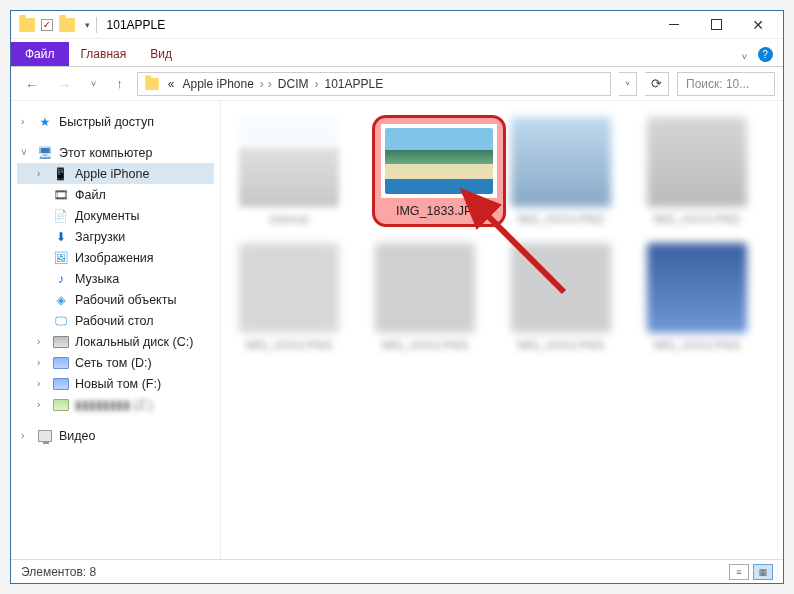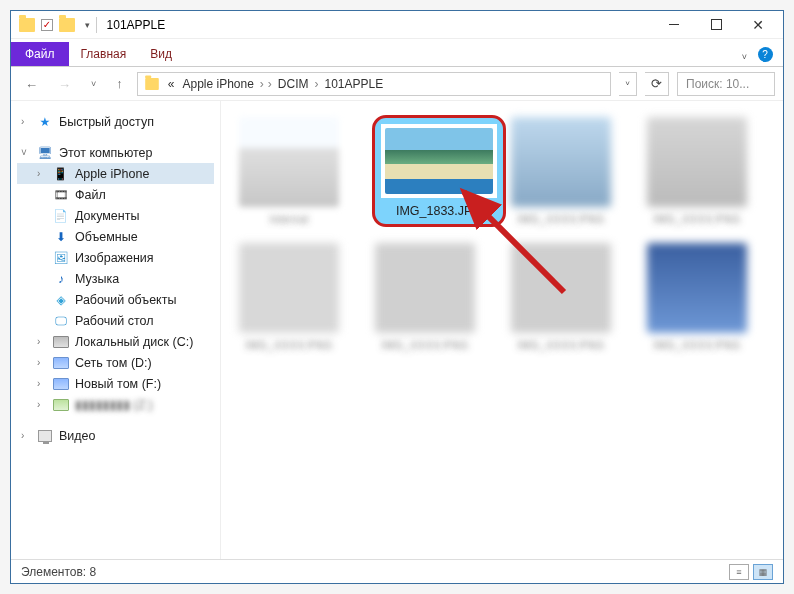--- a/index.html
+++ b/index.html
@@ -64,21 +64,21 @@
   .net-ic::after { content:""; position:absolute; bottom:-3px; left:4px; width:6px; height:3px; background:#999; }
 
   .content { flex:1; position:relative; padding:16px 14px; overflow:hidden; }
   .thumbs { display:flex; flex-wrap:wrap; gap:18px 28px; }
   .thumb { width:108px; display:flex; flex-direction:column; align-items:center; position:relative; }
   .thumb .preview { width:100px; height:90px; background:#e7e7e7; border-radius:3px; filter: blur(4px); }
   .thumb .lbl { font-size:11.5px; color:transparent; text-shadow:0 0 6px rgba(80,80,80,0.7); margin-top:6px; }
   .thumb .preview.disk { background:linear-gradient(180deg,#f7fbff 0%,#f7fbff 35%,#dfdfdf 35%,#c7c7c7 100%); filter: blur(3px); }
 
   .highlighted-thumb { width:140px; display:flex; flex-direction:column; align-items:center; position:absolute; left:148px; top:14px; }
-  .hb-frame { border:3px solid #c91f1f; border-radius:14px; padding:6px; background:#7dd3fc; }
+  .hb-frame { border:3px solid #c91f1f; border-radius:14px; padding:6px; background:#fca5a5; }
   .hb-inner { background:#fff; padding:4px; }
   .hb-pic { width:108px; height:66px; background:linear-gradient(180deg,#7fc4e8 0%,#7fc4e8 34%,#3e7c60 34%,#6cae82 55%,#e8dfb2 55%,#e8dfb2 78%,#2c7fbf 78%,#2c7fbf 100%); border-radius:2px; }
   .hb-label { font-size:12.5px; color:#222; margin-top:6px; text-align:center; }
 
   .arrow-svg { position:absolute; pointer-events:none; }
 
   .statusbar { height:24px; border-top:1px solid #ddd; display:flex; align-items:center; padding:0 10px; font-size:12px; color:#444; }
   .statusbar .spacer { flex:1; }
   .view-btn { width:20px; height:16px; border:1px solid #aaa; margin-left:4px; display:flex; align-items:center; justify-content:center; font-size:9px; color:#666; }
   .view-btn.active { background:#cde4f7; border-color:#6aa3d6; }
@@ -163,21 +163,21 @@
           <span>Файл</span>
         </div>
         <div class="np-item">
           <span class="chev"></span>
             <span class="ic">📄</span>
           <span>Документы</span>
         </div>
         <div class="np-item">
           <span class="chev"></span>
             <span class="ic" style="color:#1565c0;">⬇</span>
-          <span>Объемные</span>
+          <span>Загрузки</span>
         </div>
         <div class="np-item">
           <span class="chev"></span>
             <span class="ic" style="color:#2a8fce;">🖼</span>
           <span>Изображения</span>
         </div>
         <div class="np-item">
           <span class="chev"></span>
             <span class="ic" style="color:#1565c0;">♪</span>
           <span>Музыка</span>

